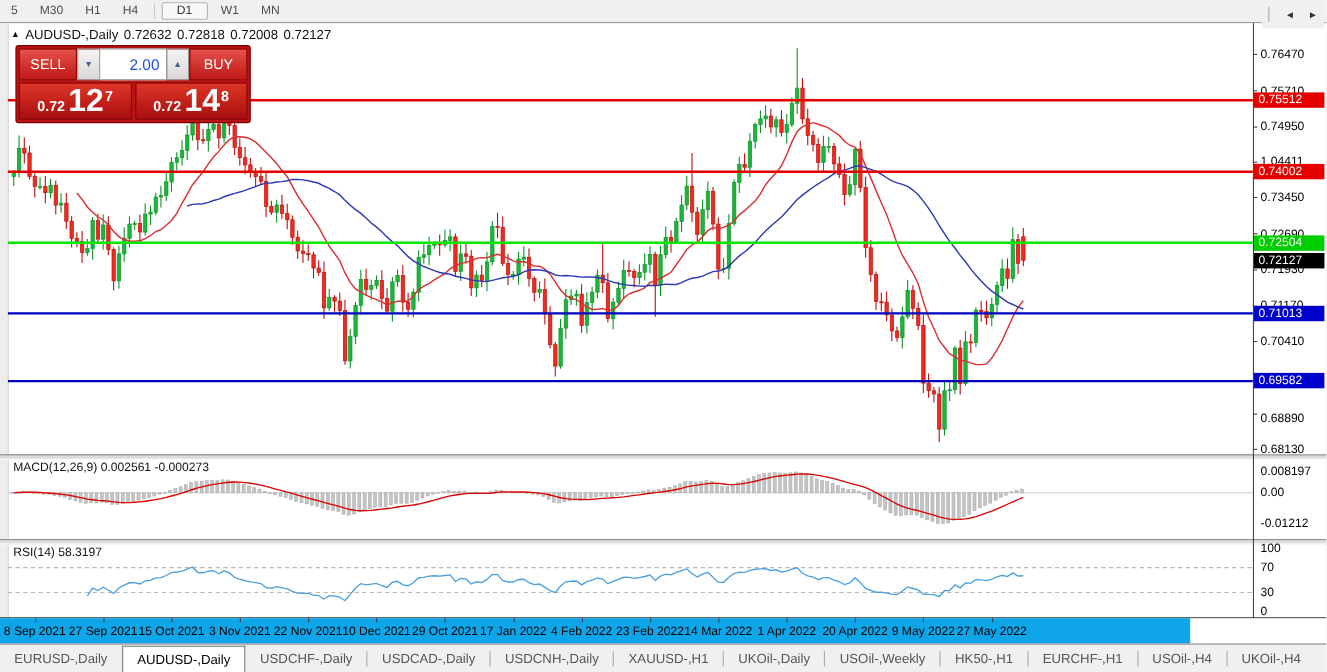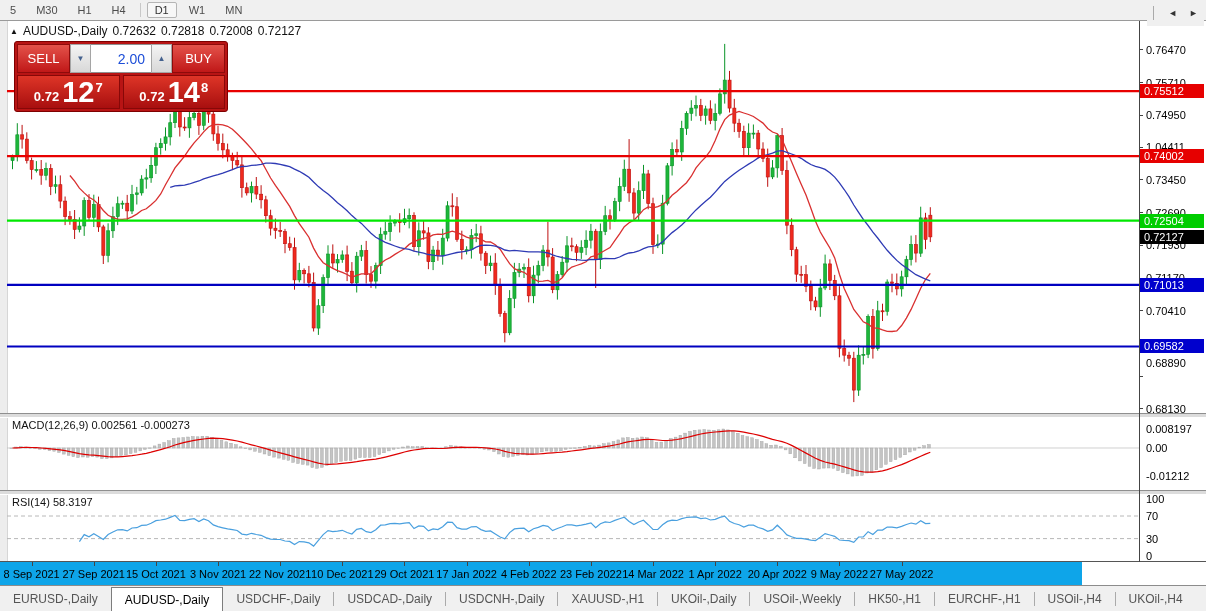--- a/index.html
+++ b/index.html
@@ -3,21 +3,21 @@
 <meta charset="utf-8">
 <style>
   html,body{margin:0;padding:0;}
   body{font-family:"Liberation Sans","DejaVu Sans",sans-serif;background:#f0f0f0;}
   #app{position:relative;width:1206px;height:611px;overflow:hidden;background:#f0f0f0;}
 
   
   #toolbar{position:absolute;left:0;top:0;width:1206px;height:20px;background:#f0f0f0;
     border-bottom:1px solid #cfcfcf;display:flex;align-items:center;font-size:11px;color:#4d4d4d;}
   .tf-btn{padding:2px 8px;margin:0 2px;cursor:default;white-space:nowrap;}
-  .tf-btn.active{background:#f7f7f7;border:1px solid #b5b5b5;border-radius:2px;padding:1px 7px;color:#333;}
+  .tf-btn.active{background:#f7f7f7;border:1px solid #b5b5b5;border-radius:2px;padding:1px 13px;color:#333;}
   .tf-sep{width:1px;height:14px;background:#c8c8c8;margin:0 4px;}
 
   
   #chart-window{position:absolute;left:0;top:20px;width:1206px;height:565px;background:#fff;border-top:1px solid #9a9a9a;}
   #left-strip{position:absolute;left:0;top:0;width:7px;height:541px;background:#ededed;border-right:1px solid #d6d6d6;}
   #axis-line{position:absolute;left:1139px;top:0;width:1px;height:541px;background:#444;}
   .panel-sep{position:absolute;left:0;width:1206px;height:3px;background:#dcdcdc;border-top:1px solid #8f8f8f;border-bottom:1px solid #ffffff;}
   #main-svg{position:absolute;left:7px;top:4px;}
   #macd-svg{position:absolute;left:7px;top:395px;}
   #rsi-svg{position:absolute;left:7px;top:472px;}
@@ -708,21 +708,21 @@
         <div class="tick-label" style="top: 184.693px;">0.72690</div>
         <div class="tick-dash" style="top: 223.911px;"></div>
         <div class="tick-label" style="top: 217.411px;">0.71930</div>
         <div class="tick-dash" style="top: 256.628px;"></div>
         <div class="tick-label" style="top: 250.128px;">0.71170</div>
         <div class="tick-dash" style="top: 289.345px;"></div>
         <div class="tick-label" style="top: 282.845px;">0.70410</div>
         <div class="tick-dash" style="top: 322.062px;"></div>
         <div class="tick-label" style="top: 315.562px;">0.69650</div>
         <div class="tick-dash" style="top: 354.779px;"></div>
-        <div class="tick-label" style="top: 335px;">0.68890</div>
+        <div class="tick-label" style="top: 353px;">0.68890</div>
         <div class="tick-dash" style="top: 387.496px;"></div>
         <div class="tick-label" style="top: 380.996px;">0.68130</div>
         <div class="price-badge" style="top: 63.2093px; background: rgb(230, 0, 0);">0.75512</div>
         <div class="price-badge" style="top: 128.213px; background: rgb(230, 0, 0);">0.74002</div>
         <div class="price-badge" style="top: 192.7px; background: rgb(0, 205, 0);">0.72504</div>
         <div class="price-badge" style="top: 208.93px; background: rgb(0, 0, 0);">0.72127</div>
         <div class="price-badge" style="top: 256.886px; background: rgb(0, 0, 205);">0.71013</div>
         <div class="price-badge" style="top: 318.489px; background: rgb(0, 0, 205);">0.69582</div>
         <div class="tick-label" style="top: 401px;">0.008197</div>
         <div class="tick-label" style="top: 420px;">0.00</div>

